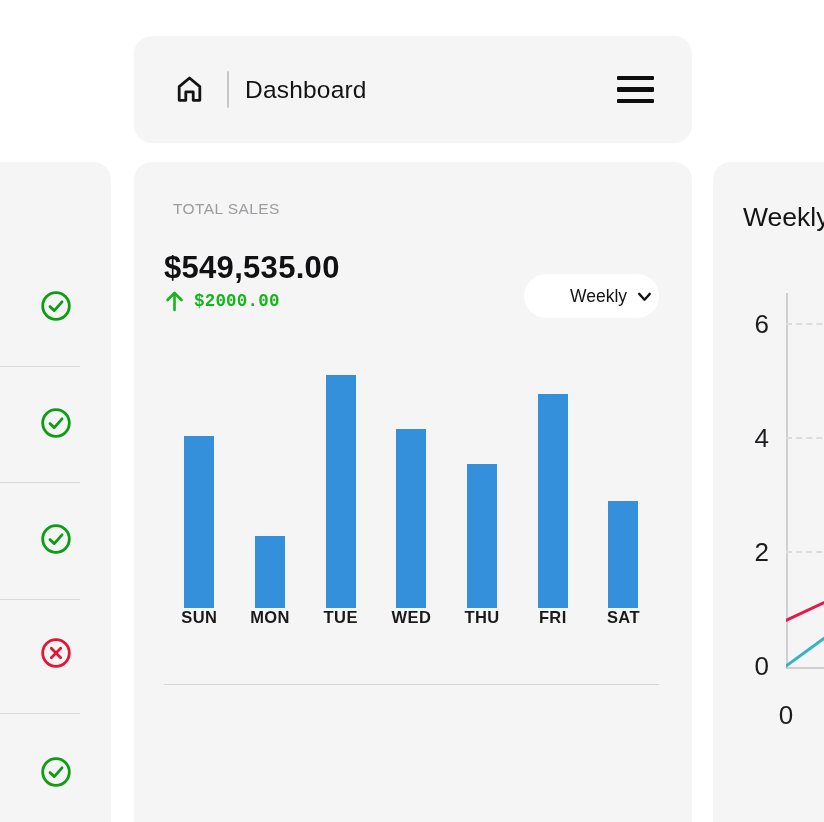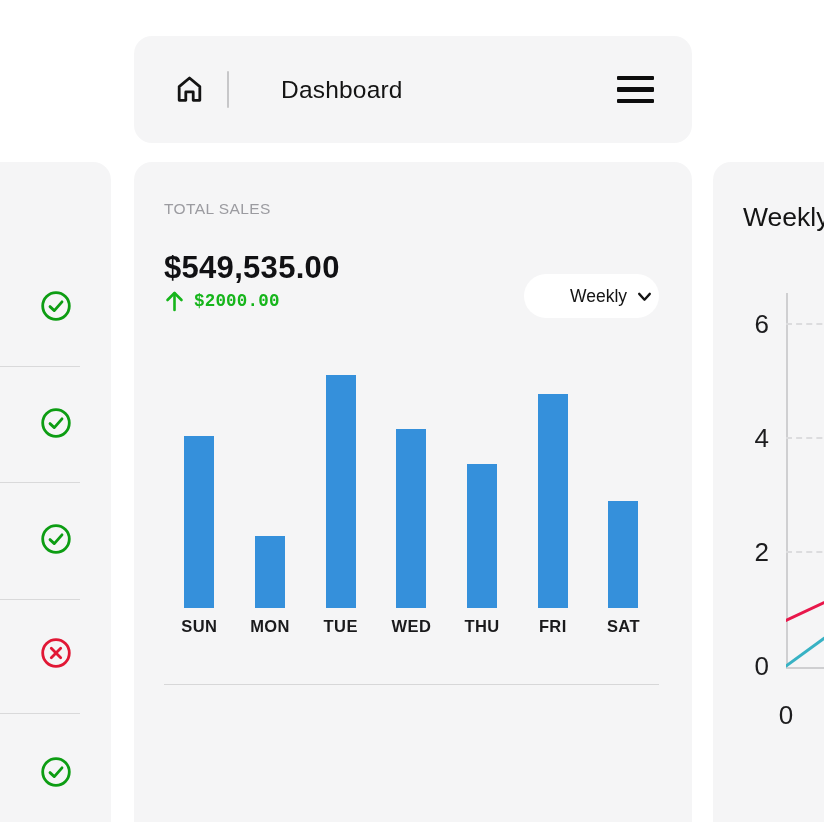--- a/index.html
+++ b/index.html
@@ -15,47 +15,47 @@
     position:absolute;
     background:#f5f5f6;
     border-radius:18px;
   }
 
   
   .header-card{ left:134px; top:36px; width:558px; height:107px;
     display:flex; align-items:center; padding:0 38px; box-sizing:border-box; }
   .home-btn{ width:34px; height:34px; display:flex; align-items:center; justify-content:center; cursor:pointer; }
   .hv-divider{ width:2px; height:37px; background:#c7c7c9; margin:0 16px 0 21px; border-radius:1px; }
-  .header-title{ font-size:24.5px; font-weight:500; letter-spacing:0.2px; color:#141414;margin-left:36px; }
+  .header-title{ font-size:24.5px; font-weight:500; letter-spacing:0.2px; color:#141414; }
   .menu-btn{ margin-left:auto; display:flex; flex-direction:column; gap:7px; cursor:pointer; padding:4px 0; }
   .menu-btn span{ display:block; width:37px; height:4.5px; background:#0d0d0d; border-radius:1px; }
 
   
   .sidebar-card{ left:-40px; top:162px; width:151px; height:700px; }
   .status-icon{ position:absolute; left:79px; width:34px; height:34px; }
   .side-divider{ position:absolute; left:40px; width:80px; height:1px; background:#d9d9da; }
 
   
   .main-card{ left:134px; top:162px; width:558px; height:700px; }
-  .sales-label{ position:absolute; left:30px; top:38px; font-size:15.5px; font-weight:500;
+  .sales-label{ position:absolute; left:39px; top:38px; font-size:15.5px; font-weight:500;
     letter-spacing:0.4px; color:#9b9ba0; }
   .sales-value{ position:absolute; left:30px; top:88px; font-size:31px; font-weight:600;
     letter-spacing:0.3px; color:#111114; }
   .delta-row{ position:absolute; left:30px; top:127px; display:flex; align-items:center; gap:9px; }
   .delta-text{ font-size:17.5px; font-weight:600; letter-spacing:0.2px; }
   .period-pill{ position:absolute; left:390px; top:112px; width:135px; height:44px;
     background:#ffffff; border-radius:22px; display:flex; align-items:center; justify-content:center;
     gap:9px; cursor:pointer; }
   .period-label{ font-size:17.5px; font-weight:500; color:#141414;margin-left:40px; }
 
   .bar-chart{ position:absolute; left:30px; top:213px; width:495px; }
   .bar-cols{ display:flex; width:495px; height:233px; align-items:flex-end; }
   .bar-col{ width:70.7px; display:flex; justify-content:center; align-items:flex-end; height:100%; }
   .bar{ width:30px; border-radius:0; }
-  .bar-labels{ display:flex; width:495px; margin-top:9px; }
+  .bar-labels{ display:flex; width:495px; }
   .bar-label{ width:70.7px; text-align:center; font-size:16.5px; font-weight:600;
     letter-spacing:0.4px; color:#1a1a1c; }
 
   .main-divider{ position:absolute; left:30px; top:522px; width:495px; height:1px; background:#d7d7d8; }
   .section-title{ position:absolute; left:30px; top:562px; font-size:20.5px; font-weight:600;
     letter-spacing:0.2px; color:#141414; }
 
   
   .profit-card{ left:713px; top:162px; width:160px; height:700px; }
   .profit-title{ position:absolute; left:30px; top:40px; font-size:26.5px; font-weight:500; color:#141414; }

